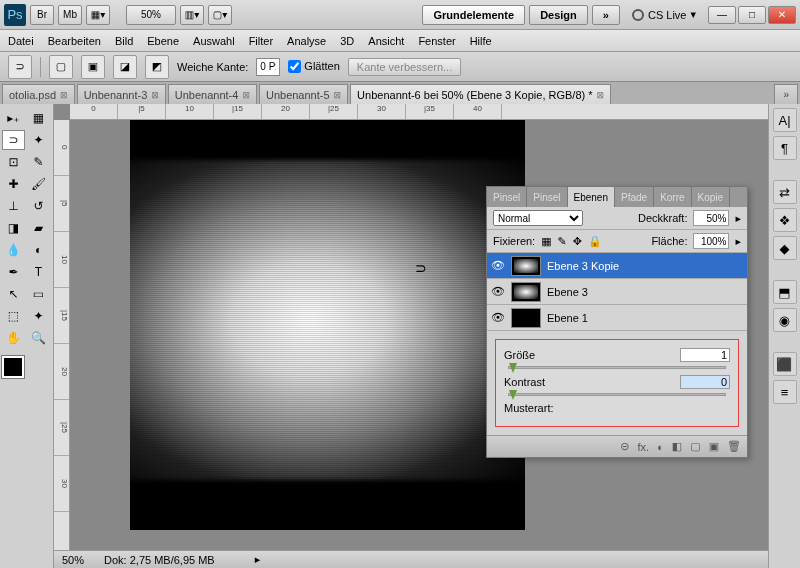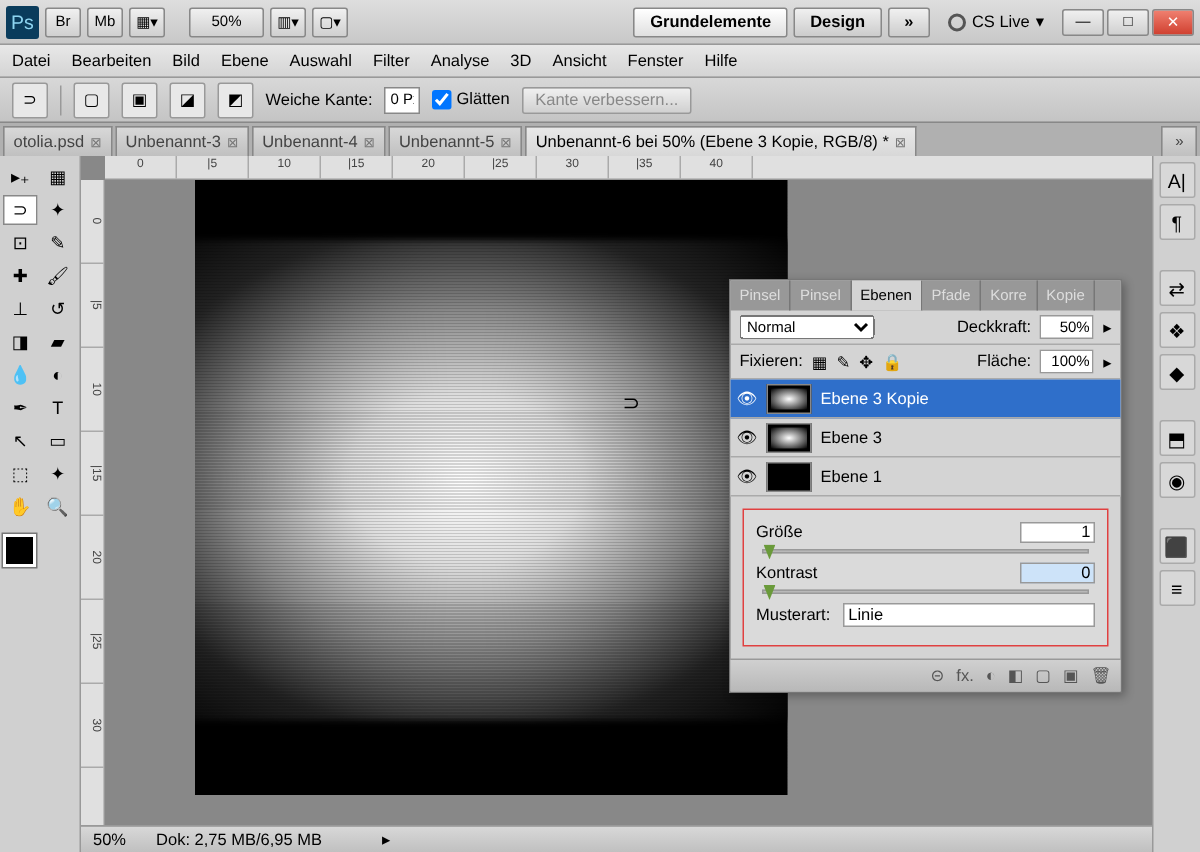--- a/index.html
+++ b/index.html
@@ -68,21 +68,21 @@
 .blend { width:90px; }
 .small-inp { width:36px; text-align:right; border:1px solid #999; padding:0 2px; background:#fff; }
 .layer-list { background:#d4d4d4; }
 .layer { display:flex; align-items:center; height:26px; padding:0 4px; gap:6px; border-bottom:1px solid #aaa; }
 .layer.sel { background:#2f6fca; color:#fff; }
 .eye { width:14px; font-size:11px; }
 .thumb { width:30px; height:20px; border:1px solid #888; background:#000; position:relative; }
 .thumb.glow-t::after { content:""; position:absolute; inset:2px; background:radial-gradient(#fff,#000); }
 .panel-fx { margin:8px; padding:8px; border:1px solid #e04040; background:#dadada; }
 .fx-sel { width:100%; margin-bottom:8px; }
-.fx-row { display:flex; align-items:center; gap:8px; margin-bottom:4px; font-size:10px; }
+.fx-row { display:flex; align-items:center; gap:20px; margin-bottom:4px; font-size:10px; }
 .fx-row input.v { width:50px; text-align:right; border:1px solid #999; background:#fff; margin-left:auto; padding:0 2px; }
 .slider { flex:1; height:3px; background:#b8b8b8; border:1px solid #999; position:relative; margin:0 4px 6px; }
 .slider .h { position:absolute; width:8px; height:10px; background:#6a9a3a; top:-4px; left:0; clip-path:polygon(0 0,100% 0,50% 100%); }
 .panel-foot { height:22px; background:linear-gradient(#d0d0d0,#b8b8b8); border-top:1px solid #999; display:flex; align-items:center; justify-content:flex-end; padding:0 6px; gap:8px; font-size:11px; color:#555; }
 
 
 .rdock { width:32px; background:#d0d0d0; border-left:1px solid #999; display:flex; flex-direction:column; align-items:center; padding-top:4px; gap:4px; }
 .rdock .d { width:24px; height:24px; background:#d8d8d8; border:1px solid #aaa; border-radius:2px; display:flex; align-items:center; justify-content:center; font-size:13px; }
 .rdock .sep { height:12px; }
 </style>
@@ -324,21 +324,20 @@
       </div>
     <div class="fx-row">
       <span>Kontrast</span>
       <input class="v" style="background: rgb(205, 227, 249);" value="0">
     </div>
     <div class="slider">
         <div class="h"></div>
       </div>
     <div class="fx-row">
       <span>Musterart:</span>
-      <input style="flex: 1 1 0%; border: 1px solid rgb(153, 153, 153); padding: 0px 3px; height: 16px;" value="Linie">
     </div>
   </div>
 
   <div class="panel-foot" id="pfoot">
       <span>⊝</span>
       <span>fx.</span>
       <span>◐</span>
       <span>◧</span>
       <span>▢</span>
       <span>▣</span>

